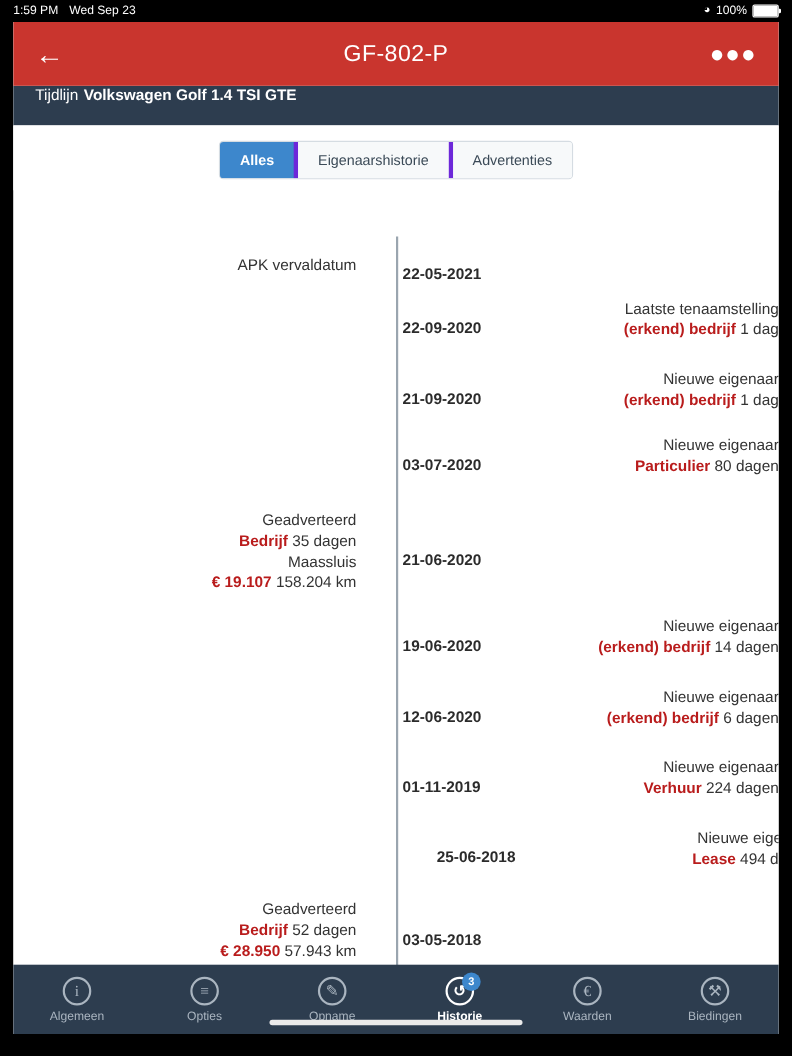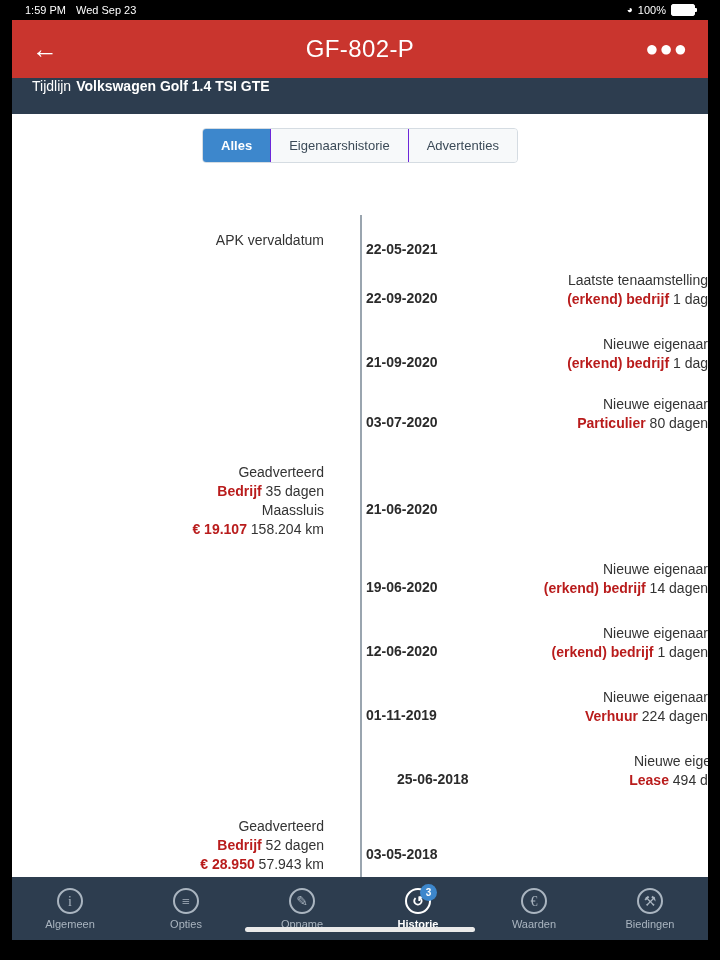--- a/index.html
+++ b/index.html
@@ -20,21 +20,21 @@
     background: #000;
   }
   
   .statusbar {
     height: 20px;
     background: #000;
     color: #fff;
     font-size: 11px;
     display: flex;
     align-items: center;
-    padding: 0 25px;
+    padding: 0 12px;
     box-sizing: border-box;
   }
   .statusbar .sb-left {
     display: flex;
     gap: 10px;
     align-items: center;
   }
   .statusbar .sb-right {
     margin-left: auto;
     display: flex;
@@ -87,21 +87,21 @@
     font-size: 26px;
     line-height: 1;
     width: 30px;
     cursor: pointer;
   }
   .topbar-title {
     position: absolute;
     left: 0; right: 0;
     text-align: center;
     color: #fff;
-    font-size: 24px;
+    font-size: 21px;
     letter-spacing: .4px;
     pointer-events: none;
   }
   .dots {
     margin-left: auto;
     color: #fff;
     font-size: 22px;
     letter-spacing: 1px;
     line-height: 1;
     z-index: 2;
@@ -131,21 +131,21 @@
     display: flex;
     border: 1px solid #d5dce2;
     border-radius: 4px;
     overflow: hidden;
     background: #f7f9fa;
   }
   .seg {
     padding: 9px 18px;
     font-size: 13px;
     color: #3b4a57;
-    border-right: 1px solid #6d28d9;
+    border-right: 4px solid #6d28d9;
     cursor: pointer;
     background: #f7f9fa;
   }
   .seg:last-child { border-right: none; }
   .seg.active {
     background: #3d87cc;
     color: #fff;
     font-weight: bold;
   }
   
@@ -388,21 +388,21 @@
             </div>
           </div>
           <div class="rowbox" style="top: 451px;">
             <div class="row">
               <div class="col-left"></div>
               <div class="col-date">
                 <div class="date-text" style="left: 24px; transform: none; text-align: left; width: 130px;">12-06-2020</div>
               </div>
               <div class="col-right" style="text-align: right;">
                 <div class="leftline"><span class="plain">Nieuwe eigenaar</span></div>
-                <div class="leftline"><span class="blue">(erkend) bedrijf</span><span class="plain"> 1 dagen</span></div>
+                <div class="leftline"><span class="blue">(erkend) bedrijf</span><span class="plain"> 6 dagen</span></div>
               </div>
             </div>
           </div>
           <div class="rowbox" style="top: 515px;">
             <div class="row">
               <div class="col-left"></div>
               <div class="col-date">
                 <div class="date-text" style="left: 24px; transform: none; text-align: left; width: 130px;">01-11-2019</div>
               </div>
               <div class="col-right" style="text-align: right;">

